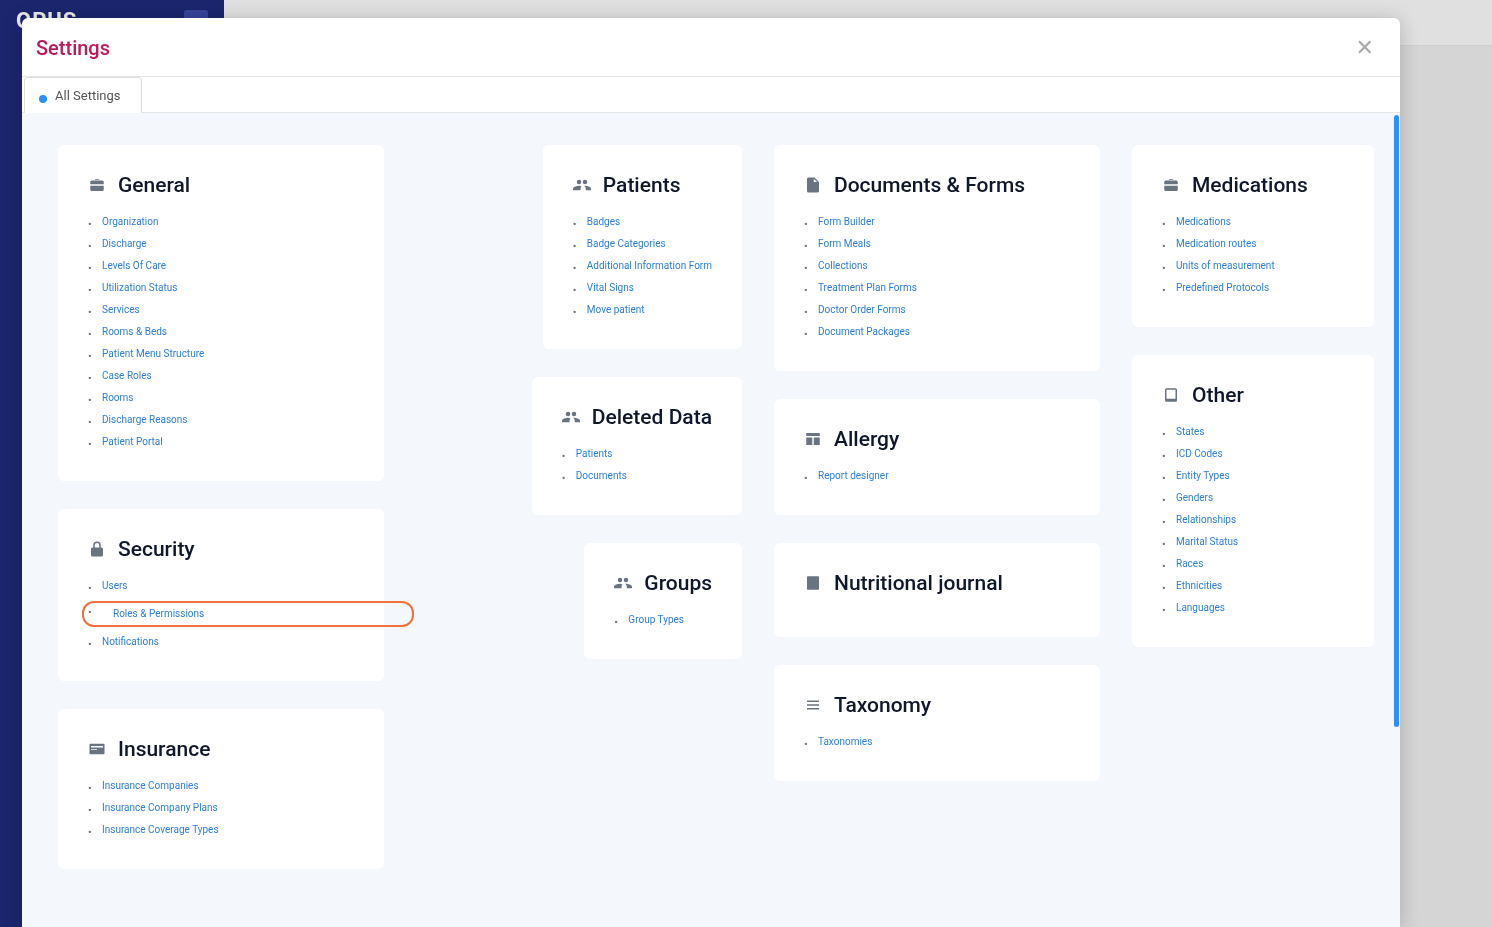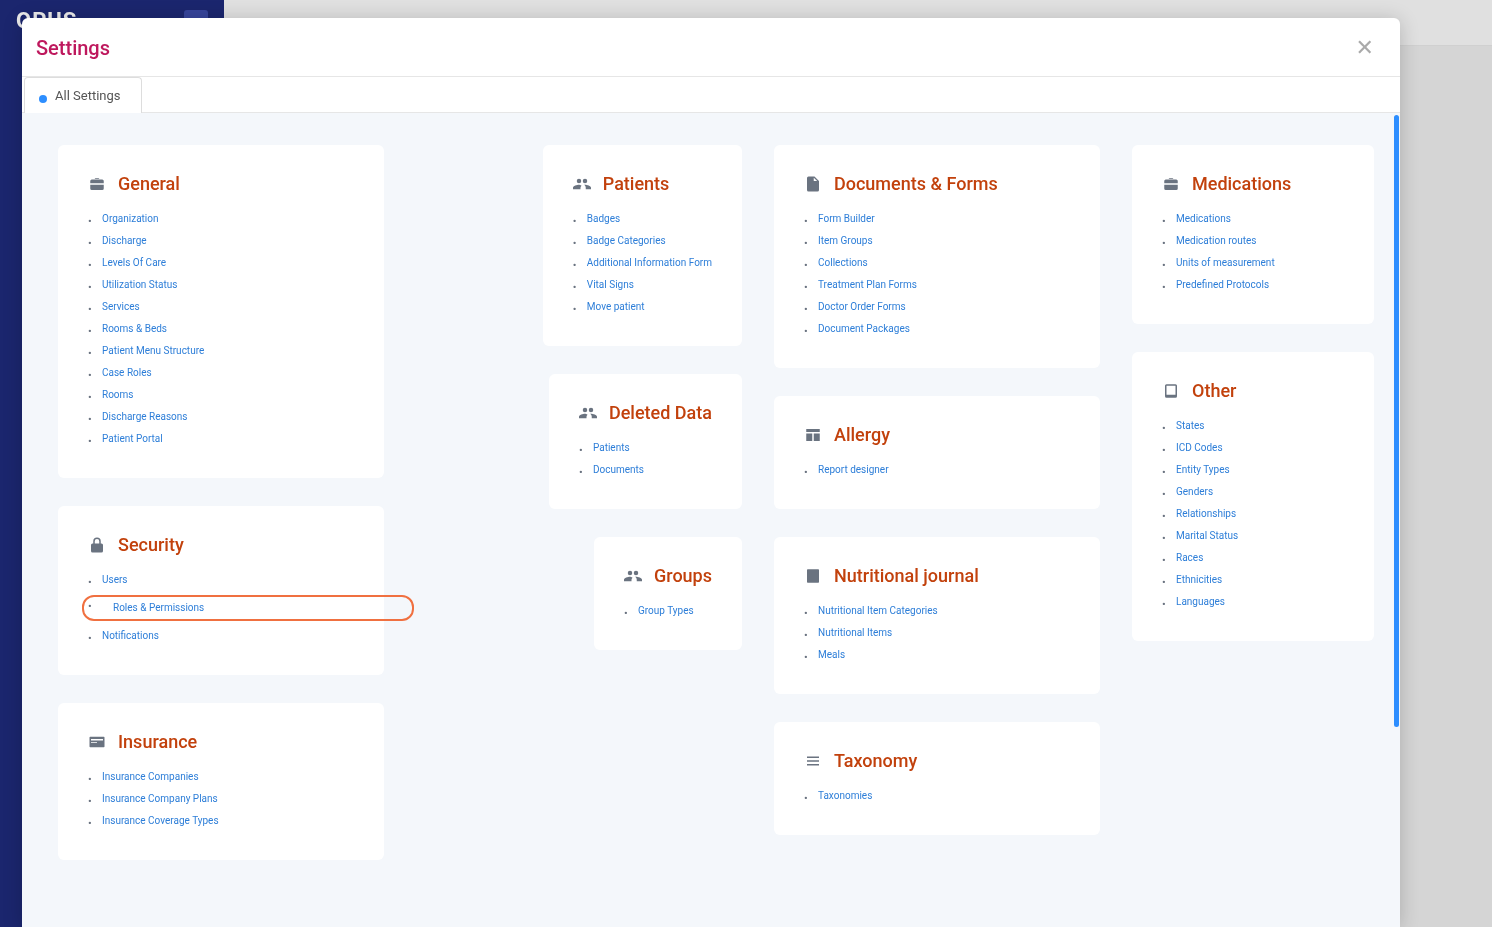--- a/index.html
+++ b/index.html
@@ -148,22 +148,22 @@
     margin-bottom: 18px;
   }
   .card-header .icon {
     width: 18px; height: 18px;
     color: #6a7380;
     display: inline-flex;
     align-items: center;
     justify-content: center;
   }
   .card-header .title {
-    font-size: 18px;
-    color: #c2410c;
+    font-size: 21px;
+    color: #0f172a;
     font-weight: 500;
   }
   .card ul {
     list-style: none;
   }
   .card li {
     position: relative;
     padding-left: 14px;
     margin-bottom: 8px;
     font-size: 10px;
@@ -337,21 +337,21 @@
           <div class="card-header">
             <span class="icon">
               <svg viewBox="0 0 24 24" width="18" height="18" fill="currentColor">
                   <path d="M6 2h8l6 6v12a2 2 0 01-2 2H6a2 2 0 01-2-2V4a2 2 0 012-2zm7 1.5V8h4.5L13 3.5zM8 12h8v1H8v-1zm0 3h8v1H8v-1z"></path>
                 </svg>
             </span>
             <span class="title">Documents &amp; Forms</span>
           </div>
           <ul>
               <li><a href="#">Form Builder</a></li>
-              <li><a href="#">Item Groups</a></li>
+              <li><a href="#">Form Meals</a></li>
               <li><a href="#">Collections</a></li>
               <li><a href="#">Treatment Plan Forms</a></li>
               <li><a href="#">Doctor Order Forms</a></li>
               <li><a href="#">Document Packages</a></li>
             </ul>
         </div>
 
         <div class="card">
           <div class="card-header">
             <span class="icon">
@@ -368,25 +368,20 @@
 
         <div class="card">
           <div class="card-header">
             <span class="icon">
               <svg viewBox="0 0 24 24" width="18" height="18" fill="currentColor">
                   <path d="M5 3h14a1 1 0 011 1v16a1 1 0 01-1 1H5a1 1 0 01-1-1V4a1 1 0 011-1zm2 4h10v1H7V7zm0 3h10v1H7v-1zm0 3h6v1H7v-1z"></path>
                 </svg>
             </span>
             <span class="title">Nutritional journal</span>
           </div>
-          <ul>
-              <li><a href="#">Nutritional Item Categories</a></li>
-              <li><a href="#">Nutritional Items</a></li>
-              <li><a href="#">Meals</a></li>
-            </ul>
         </div>
 
         <div class="card">
           <div class="card-header">
             <span class="icon">
               <svg viewBox="0 0 24 24" width="18" height="18" fill="currentColor">
                   <path d="M4 6h16v2H4V6zm0 5h16v2H4v-2zm0 5h16v2H4v-2z"></path>
                 </svg>
             </span>
             <span class="title">Taxonomy</span>

